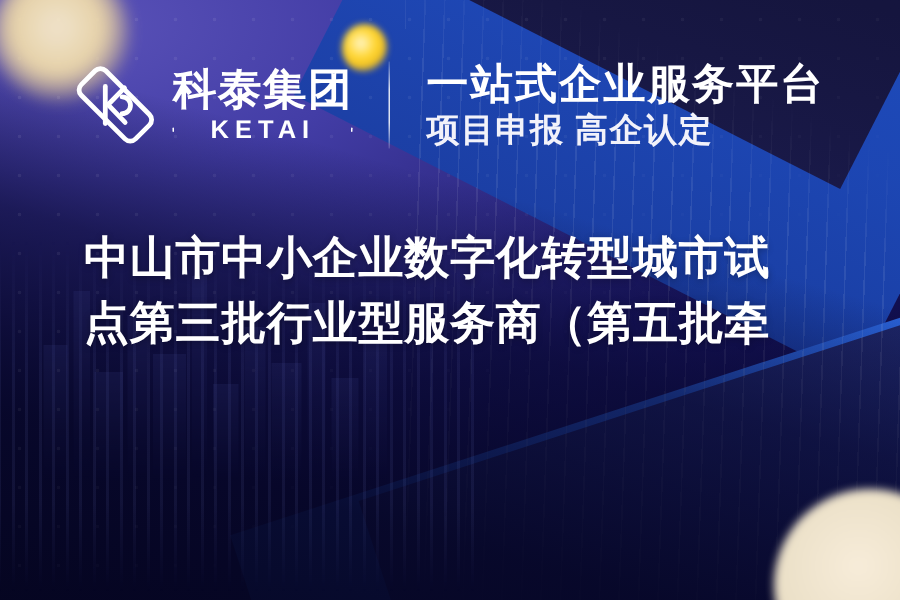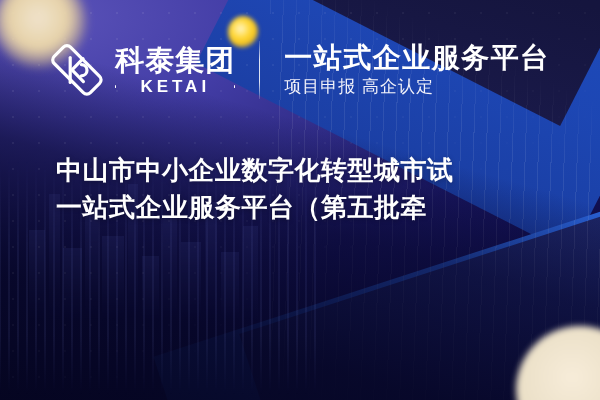--- a/index.html
+++ b/index.html
@@ -206,36 +206,36 @@
   .tagline-main {
     color: #ffffff;
     font-size: 28px;
     font-weight: 700;
     letter-spacing: 1.5px;
     line-height: 1.1;
     white-space: nowrap;
   }
   .tagline-sub {
     color: #f2f2fa;
-    font-size: 17px;
-    font-weight: 400;
+    font-size: 22px;
+    font-weight: 700;
     letter-spacing: 1px;
     line-height: 1.1;
     white-space: nowrap;
   }
 
   
   .title-block {
     position: absolute;
     left: 56px; top: 152px;
     width: 500px;
   }
   .title-text {
     color: #ffffff;
-    font-size: 26px;
+    font-size: 30px;
     font-weight: 700;
     line-height: 1.42;
     letter-spacing: 0.5px;
     text-shadow: 0 1px 5px rgba(0,0,0,0.30);
     margin: 0;
   }
 </style>
 </head>
 <body>
 
@@ -295,16 +295,16 @@
 
     <div class="tagline">
       <span class="tagline-main">一站式企业服务平台</span>
       <span class="tagline-sub">项目申报 高企认定</span>
     </div>
 
   </div>
 
   <div class="title-block">
     <div class="title-text">中山市中小企业数字化转型城市试</div>
-    <div class="title-text">一站式企业服务平台（第五批牵</div>
+    <div class="title-text">点第三批行业型服务商（第五批牵</div>
   </div>
 
 </div>
 
 </body></html>

